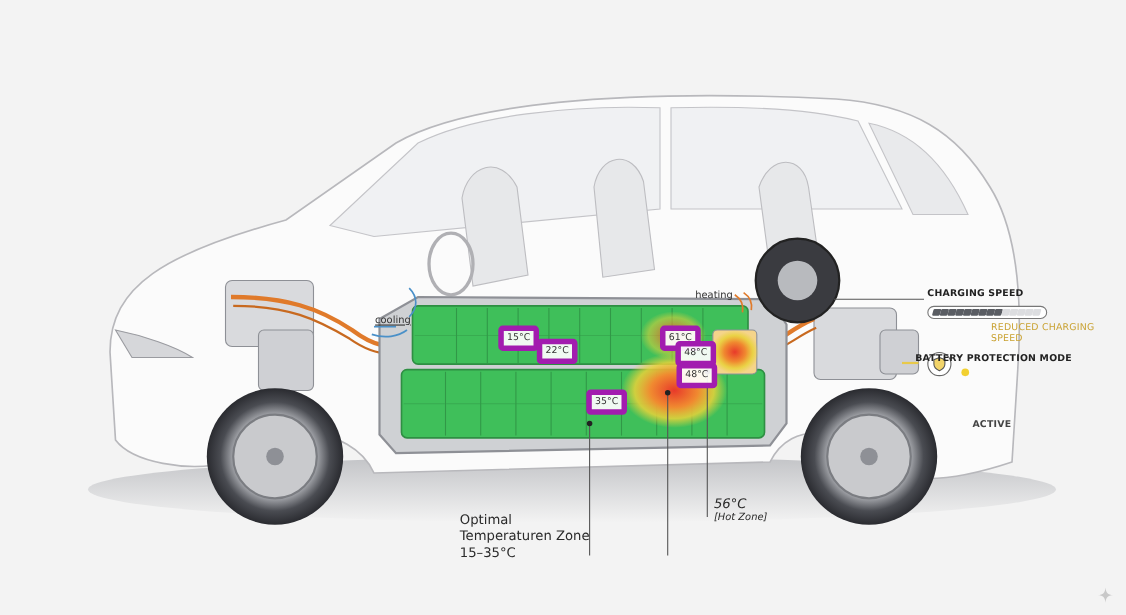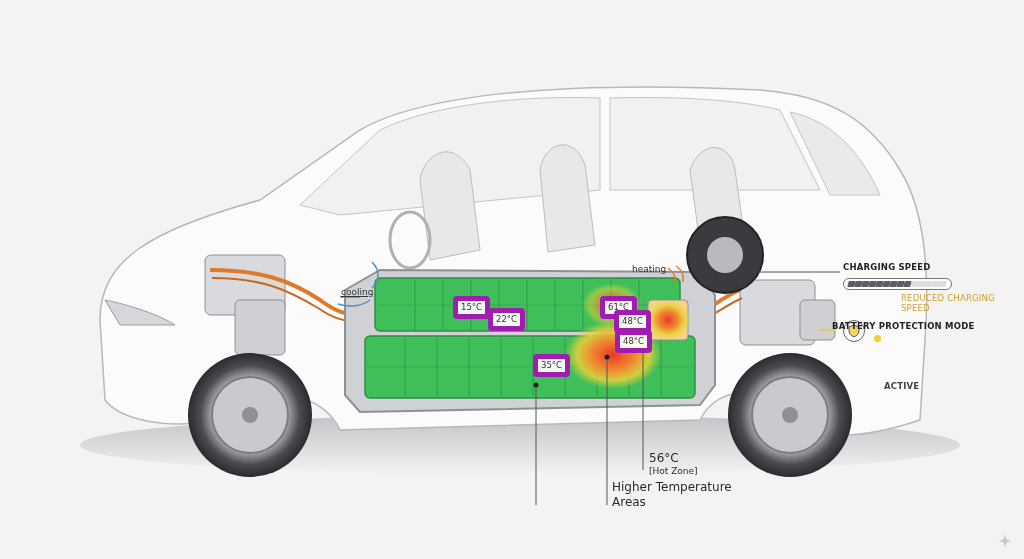--- a/index.html
+++ b/index.html
@@ -132,27 +132,28 @@
   <span class="note small" style="left:341px;top:285px;color:#333;text-decoration:underline;">cooling</span>
   <span class="note small" style="left:632px;top:262px;color:#333;">heating</span>
 
   <span class="lbl" style="left:453px;top:296px;">15°C</span>
   <span class="lbl" style="left:488px;top:308px;">22°C</span>
   <span class="lbl" style="left:600px;top:296px;">61°C</span>
   <span class="lbl" style="left:614px;top:310px;">48°C</span>
   <span class="lbl" style="left:615px;top:330px;">48°C</span>
   <span class="lbl" style="left:485px;top:354px;margin-left:48px;">35°C</span>
 
-  <div class="note" style="left:649px;top:451px;">
+  <div class="note" style="left:418px;top:465px;">
+    <div>Optimal</div>
+    <div>Temperaturen Zone</div>
+    <div>15–35°C</div>
+  </div>
+  <div class="note" style="left:649px;top:451px;font-style:italic;">
     <div>56°C</div>
     <div class="small" style="line-height:11px;">[Hot Zone]</div>
-  </div>
-  <div class="note" style="left:612px;top:480px;">
-    <div>Higher Temperature</div>
-    <div>Areas</div>
   </div>
 
   <div class="hud-title" style="left:843px;top:262px;">CHARGING SPEED</div>
   <div class="bar" style="left:843px;top:278px;width:107px;">
     <span class="seg" style="left:4px;background:#5a5d63"></span>
     <span class="seg" style="left:11px;background:#5a5d63"></span>
     <span class="seg" style="left:18px;background:#5a5d63"></span>
     <span class="seg" style="left:25px;background:#5a5d63"></span>
     <span class="seg" style="left:32px;background:#5a5d63"></span>
     <span class="seg" style="left:39px;background:#5a5d63"></span>

